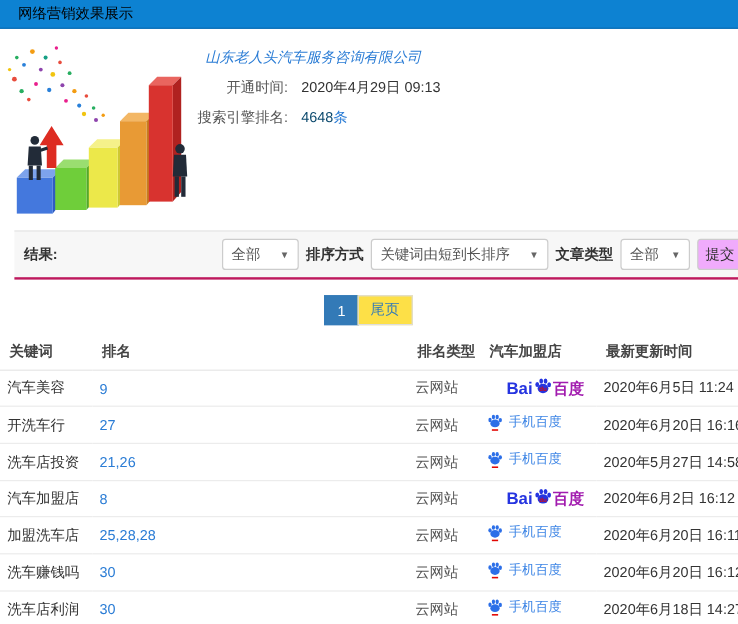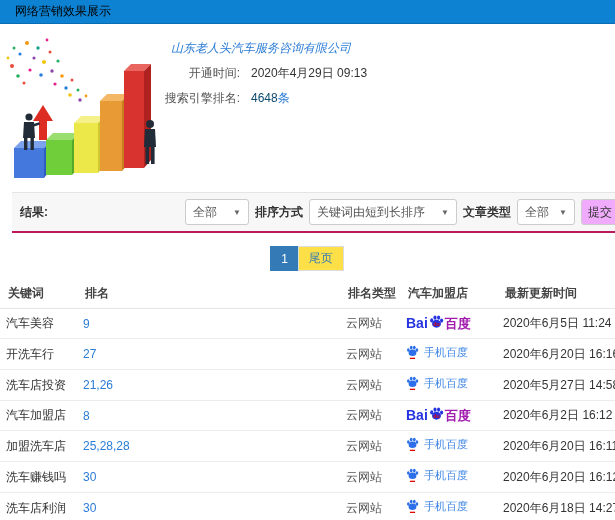--- a/index.html
+++ b/index.html
@@ -59,21 +59,21 @@
   .rank-table col.c4 { width: 97px; }
   .rank-table col.c5 { width: 118px; }
   .rank-table th { text-align: left; font-weight: bold; color: #444;
     padding: 6px 8px; border-bottom: 1px solid #e6e6e6; white-space: nowrap; }
   .rank-table td { padding: 6px 6px; border-bottom: 1px solid #ececec;
     white-space: nowrap; overflow: hidden; height: 26px; }
   .td-rank { color: #2a7cd5; }
   .td-ranktype { color: #555; }
 
   
-  .baidu-logo { display: inline-flex; align-items: center; line-height: 1; }
+  .baidu-logo { display: inline-flex; align-items: center; line-height: 1; margin-left: 16px; }
   .baidu-logo .bai { color: #2534e0; font-weight: bold; font-size: 14px; letter-spacing: 0; }
   .baidu-logo .paw { margin: 0 1px; position: relative; top: -2px; }
   .baidu-logo .name { color: #a21caf; font-weight: bold; font-size: 13px; }
   .mobile-baidu { display: inline-flex; align-items: center; gap: 5px; line-height: 1; }
   .mobile-baidu .label { color: #3d85e5; font-size: 11px; }
 </style>
 </head>
 <body>
 
 <div class="topbar">

